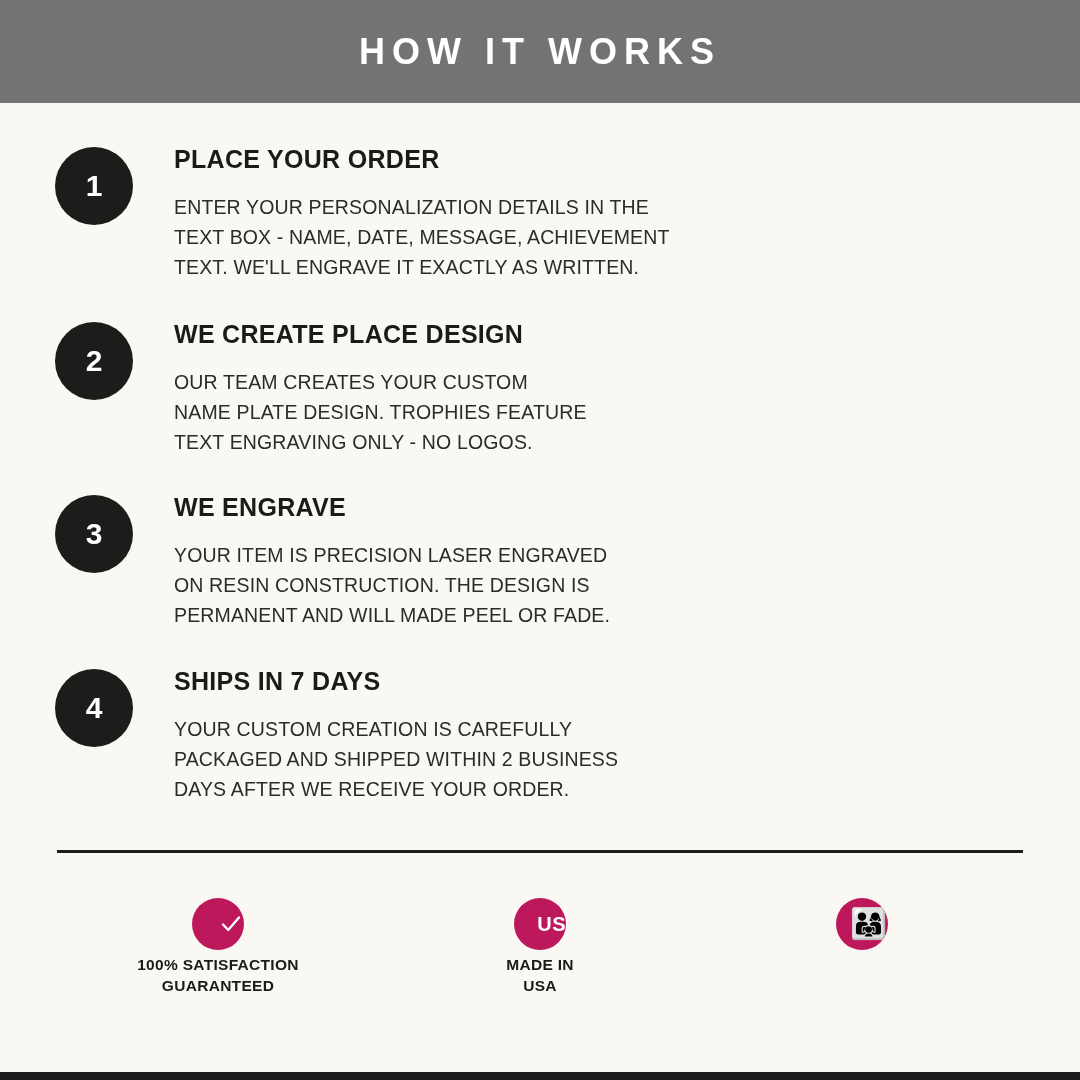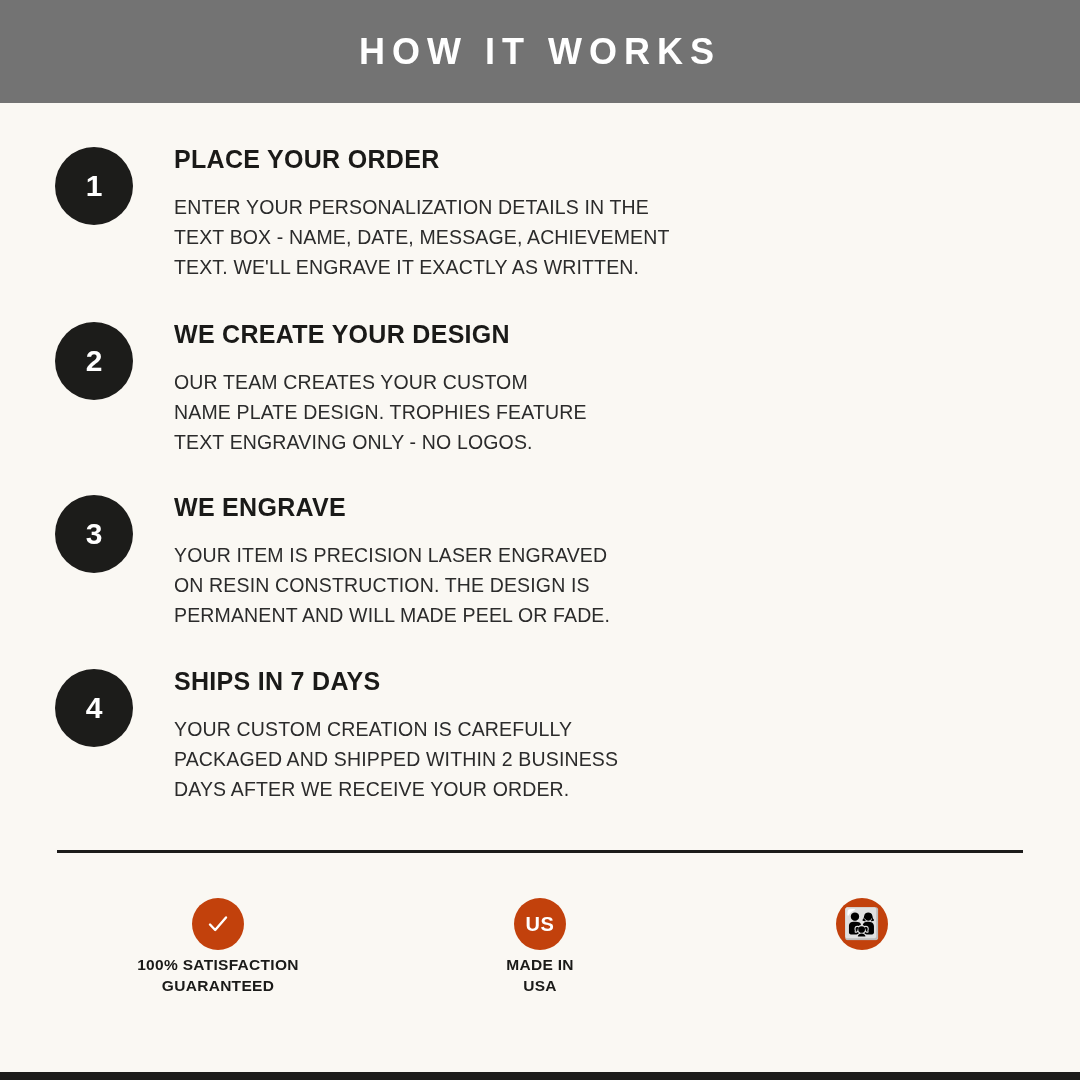--- a/index.html
+++ b/index.html
@@ -113,24 +113,24 @@
   .badge {
     width: 260px;
     display: flex;
     flex-direction: column;
     align-items: center;
   }
   .badge-circle {
     width: 52px;
     height: 52px;
     border-radius: 50%;
-    background: #c2410c;
-    display: flex;
-    align-items: center;
-    justify-content: center;
+    background: #be185d;
+    display: flex;
+    align-items: center;
+    justify-content: flex-end;
     overflow: hidden;
   }
   .badge-check {
     display: block;
   }
   .badge-text-icon {
     color: #ffffff;
     font-size: 20px;
     font-weight: bold;
     letter-spacing: 0.5px;
@@ -180,21 +180,21 @@
 TEXT BOX - NAME, DATE, MESSAGE, ACHIEVEMENT
 TEXT. WE'LL ENGRAVE IT EXACTLY AS WRITTEN.</p>
     </div>
   </div>
 
   <div class="step" style="top:219px;">
     <div class="step-circle">
       <span class="step-number">2</span>
     </div>
     <div class="step-body">
-      <h2 class="step-title">WE CREATE YOUR DESIGN</h2>
+      <h2 class="step-title">WE CREATE PLACE DESIGN</h2>
       <p class="step-desc">OUR TEAM CREATES YOUR CUSTOM
 NAME PLATE DESIGN. TROPHIES FEATURE
 TEXT ENGRAVING ONLY - NO LOGOS.</p>
     </div>
   </div>
 
   <div class="step" style="top:392px;">
     <div class="step-circle">
       <span class="step-number">3</span>
     </div>

